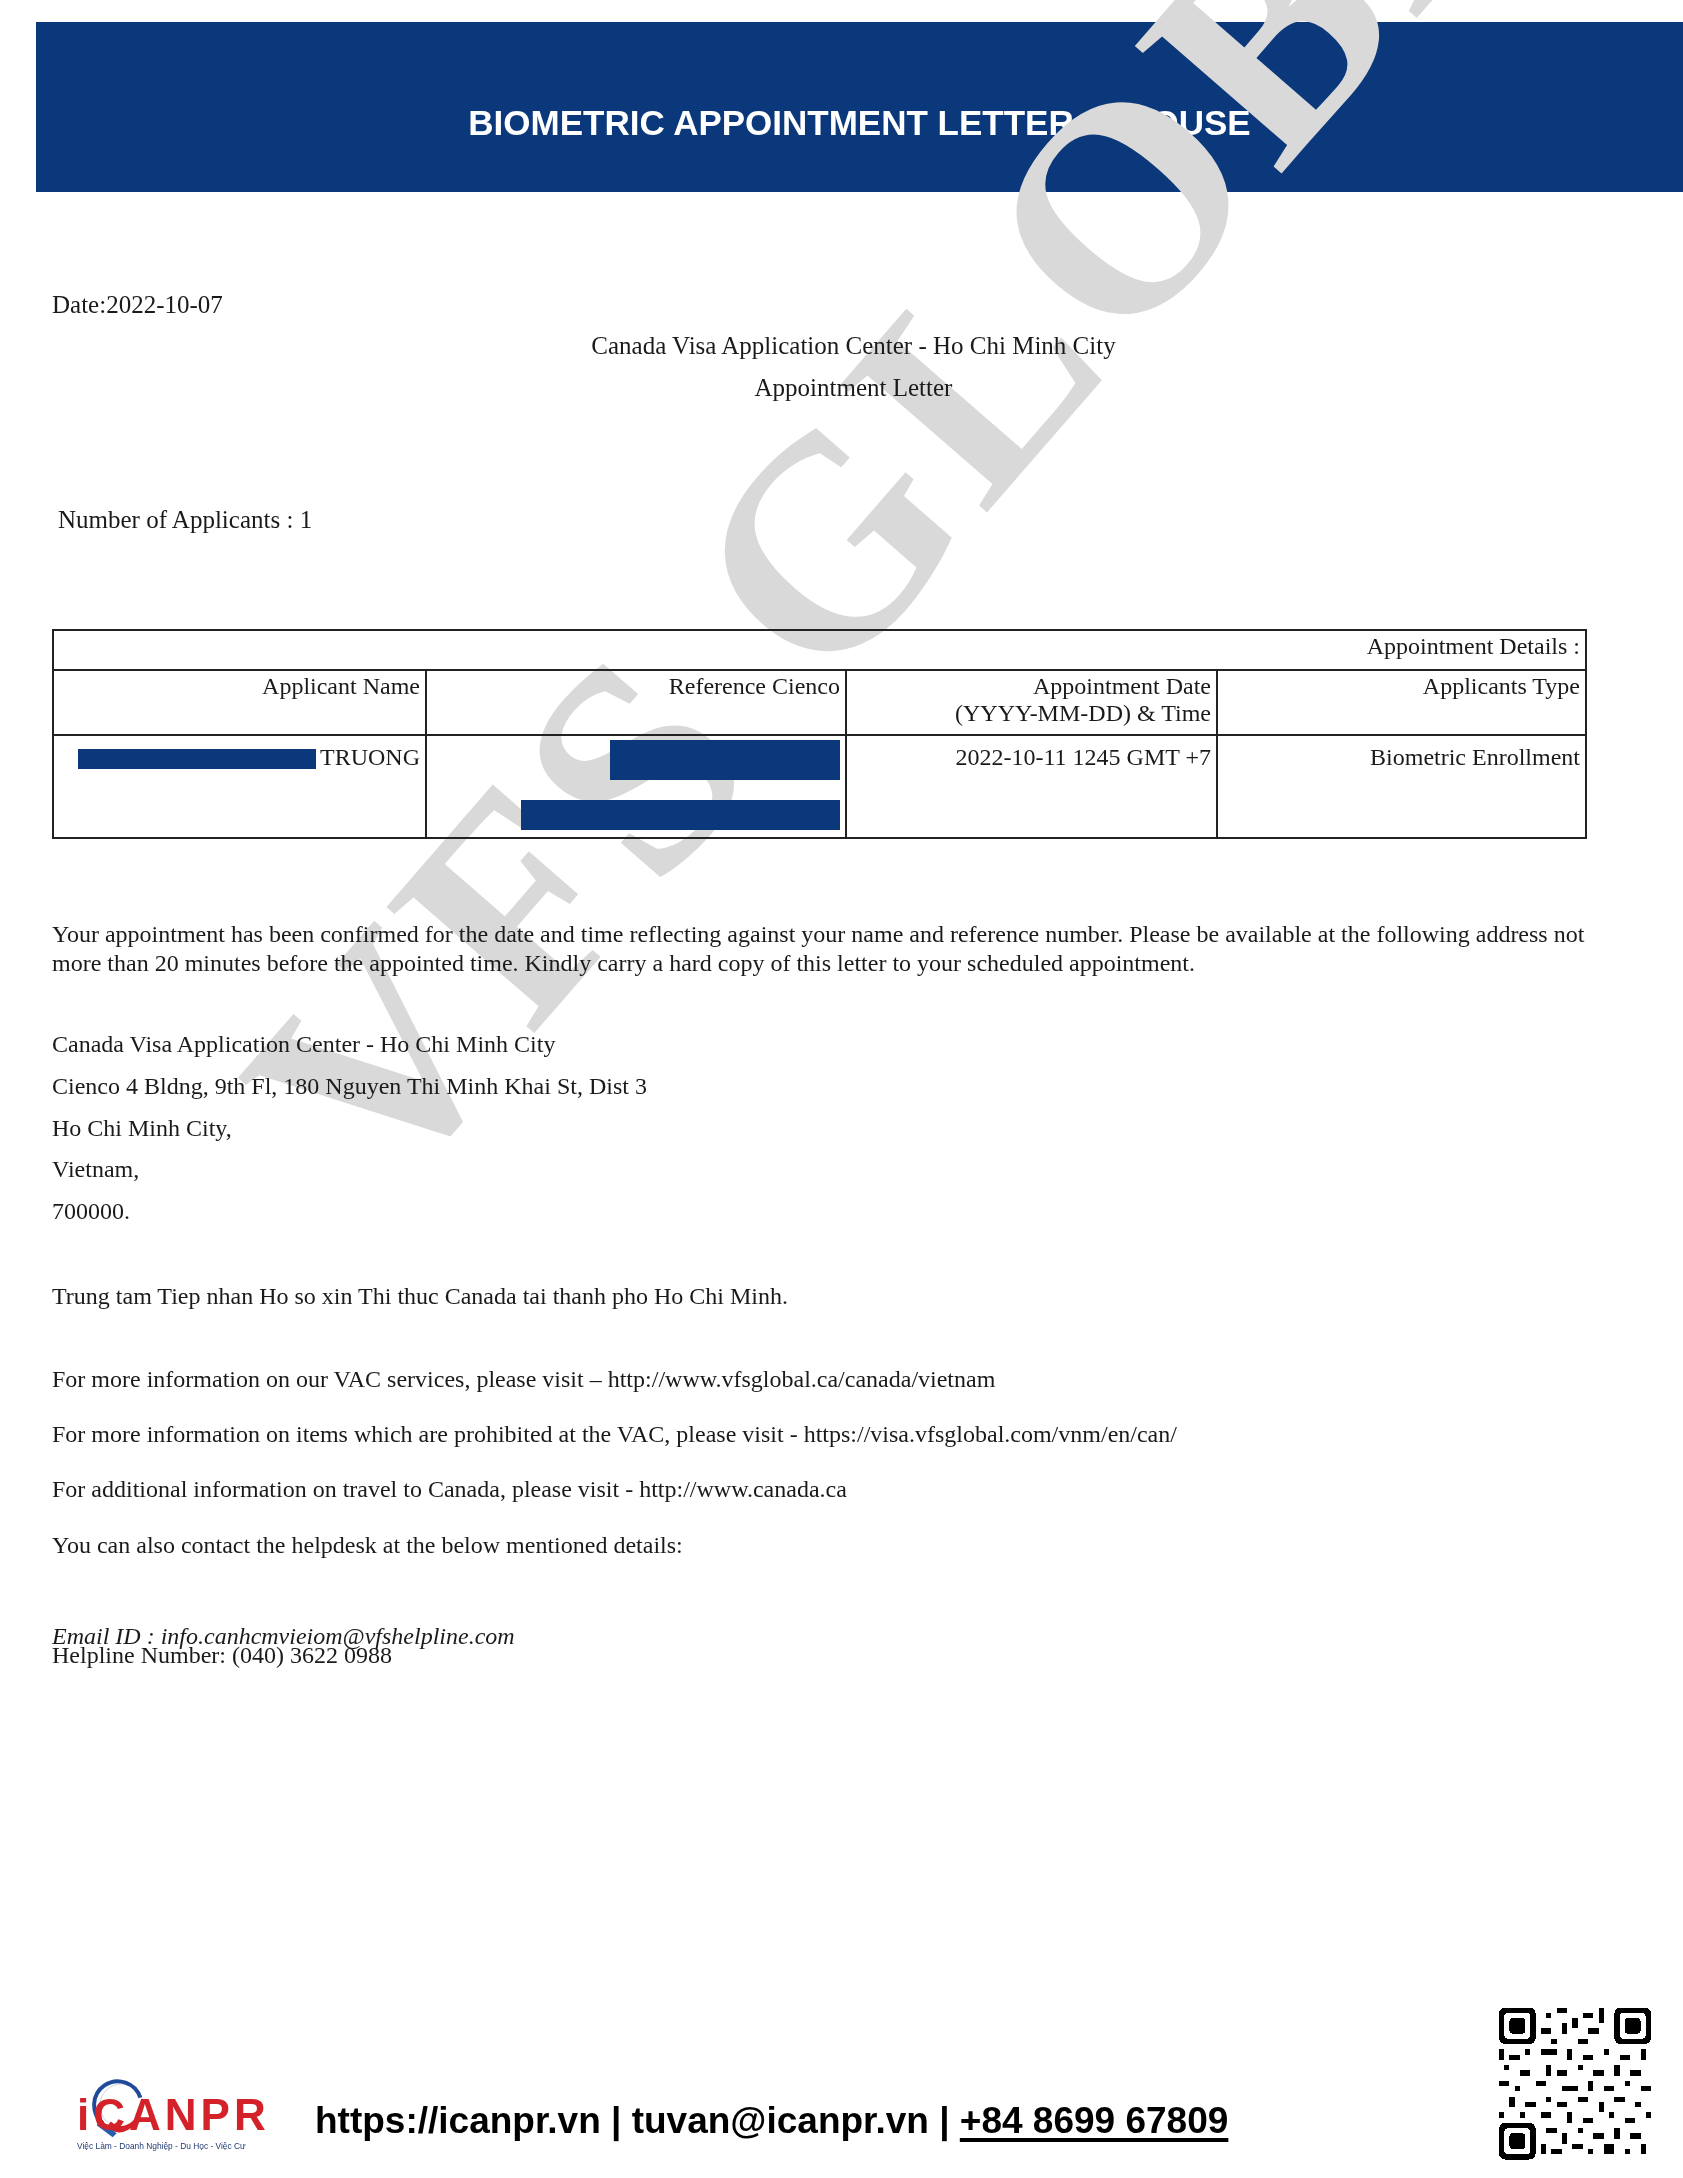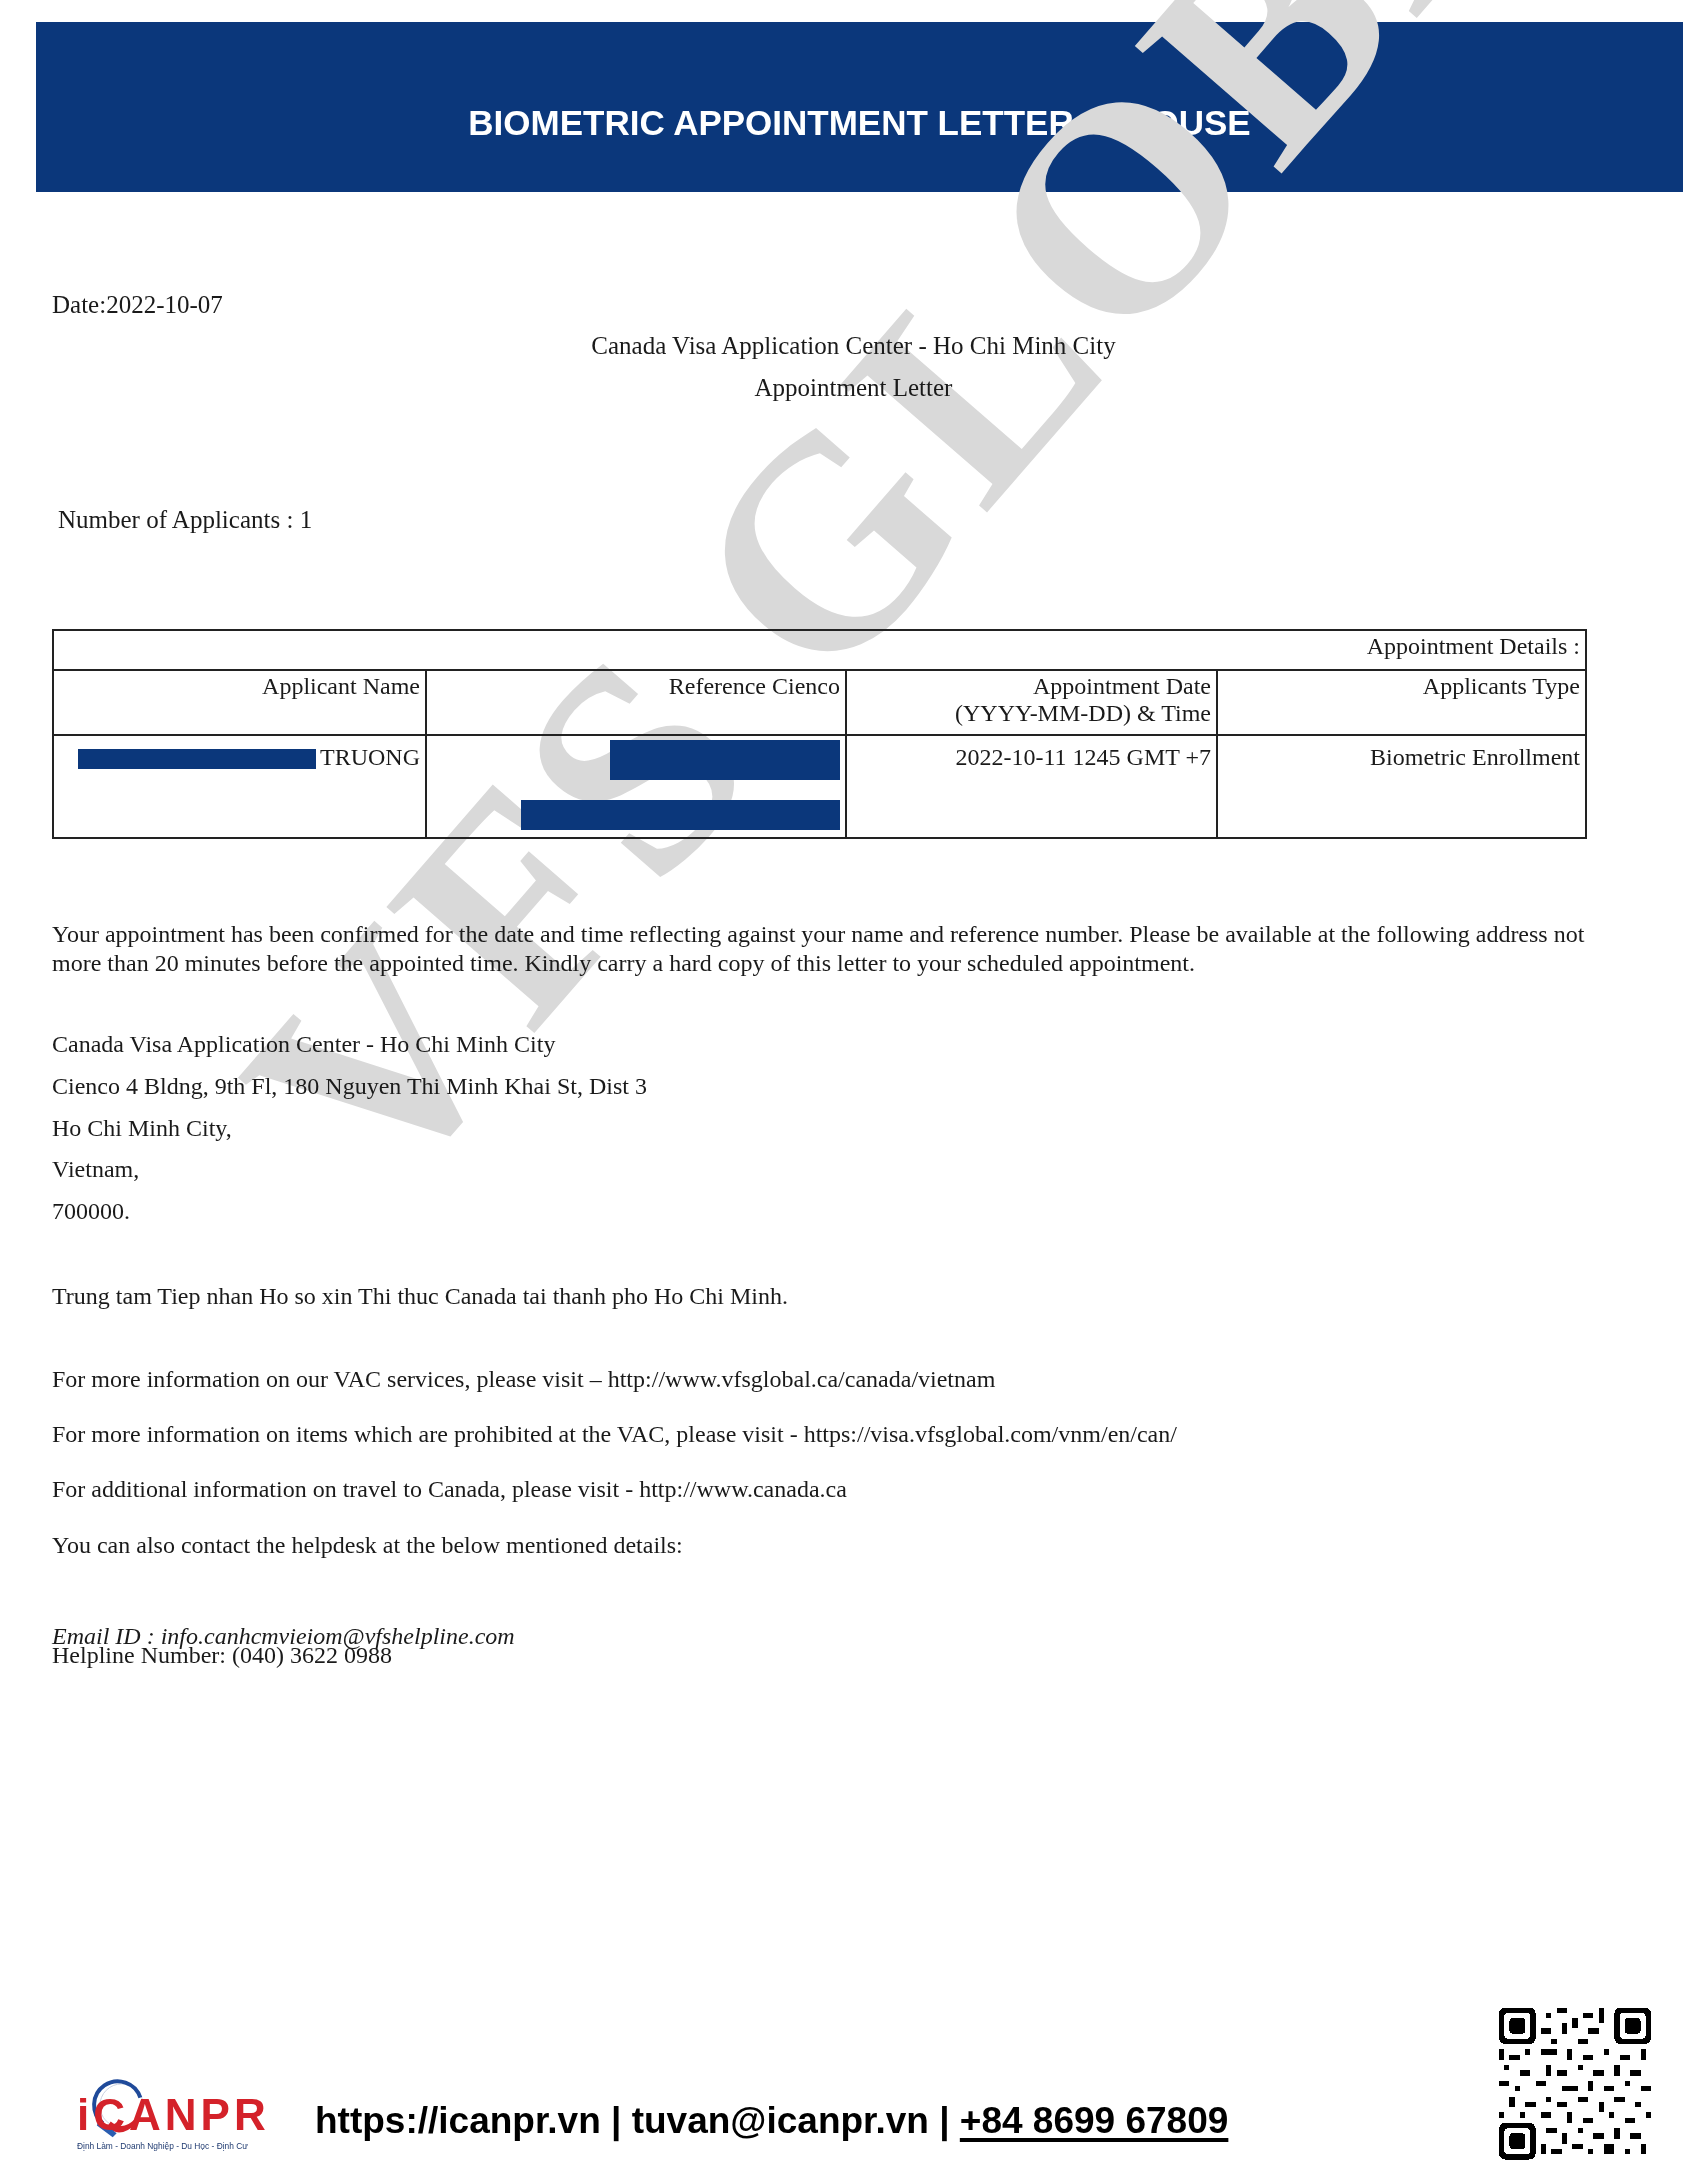--- a/index.html
+++ b/index.html
@@ -92,21 +92,21 @@
 </div>
 
 <div class="logo">
   <svg width="182" height="79" style="position:absolute;left:0;top:0;" viewBox="0 0 184 80">
     <circle cx="45" cy="30" r="22" fill="none" stroke="#c8cfdf" stroke-width="1"></circle>
     <path d="M26 48 A24 24 0 1 1 64 22" fill="none" stroke="#1f4a9a" stroke-width="4"></path>
     <path d="M30 52 Q44 64 60 48 L58 44 Q46 56 34 46 Z" fill="#d4222a"></path>
     <path d="M22 44 L40 58 L36 62 L20 50 Z" fill="#2a5db0"></path>
   </svg>
   <div class="logo-word">iCANPR</div>
-  <div class="logo-tag">Định Làm - Doanh Nghiệp - Du Học - Định Cư</div>
+  <div class="logo-tag">Việc Làm - Doanh Nghiệp - Du Học - Việc Cư</div>
 </div>
 
 <div class="footer-text">
   <span>https://icanpr.vn</span><span> | </span><span>tuvan@icanpr.vn</span><span> | </span><span class="phone">+84 8699 67809</span>
 </div>
 
 <svg class="qr" viewBox="0 0 29 29" shape-rendering="crispEdges">
   <rect width="29" height="29" fill="#fff"></rect>
   <g fill="#000">
     <rect x="0" y="0" width="7" height="7" rx="1.2"></rect>

